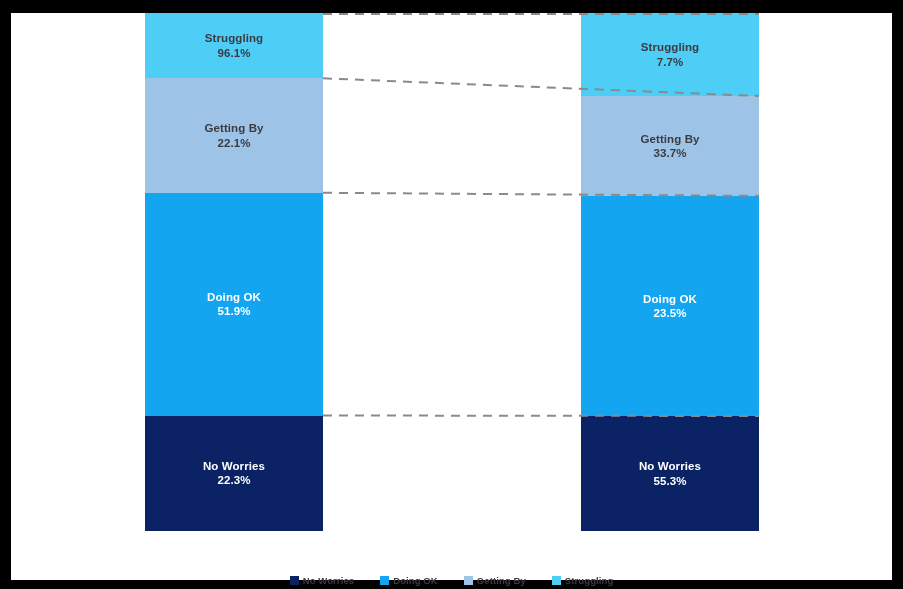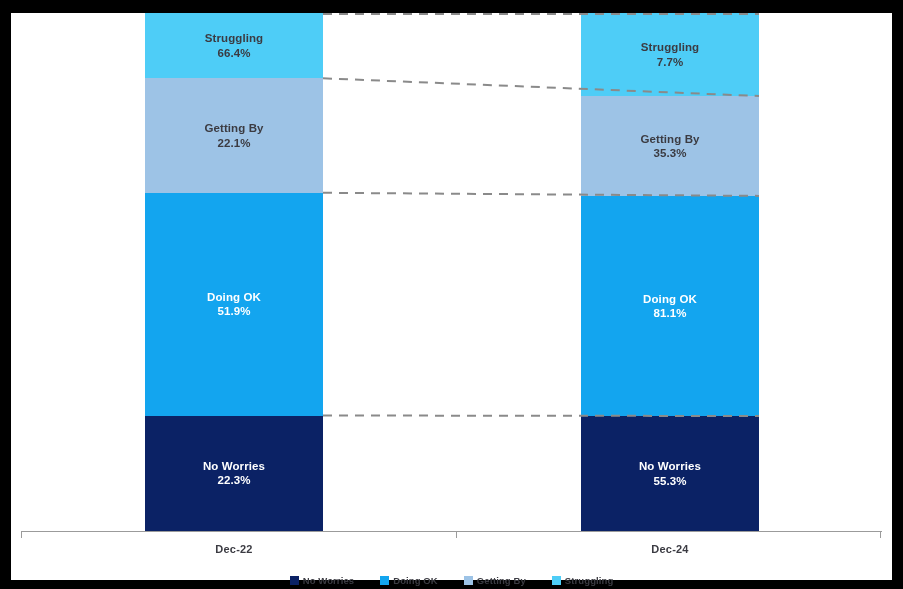--- a/index.html
+++ b/index.html
@@ -161,61 +161,53 @@
       <div class="segment light-text" style="bottom:115.5px; height:222.7px; background:#13a5ef;">
         <span class="seg-label">Doing OK</span>
         <span class="seg-value">51.9%</span>
       </div>
       <div class="segment dark-text" style="bottom:338.2px; height:114.5px; background:#9dc3e6;">
         <span class="seg-label">Getting By</span>
         <span class="seg-value">22.1%</span>
       </div>
       <div class="segment dark-text" style="bottom:452.7px; height:65.3px; background:#4ecdf7;">
         <span class="seg-label">Struggling</span>
-        <span class="seg-value">66.4%</span>
+        <span class="seg-value">96.1%</span>
       </div>
     </div>
 
     <div class="bar-column" id="bar-column-dec24">
       <div class="segment light-text" style="bottom:0; height:115.0px; background:#0b2265;">
         <span class="seg-label">No Worries</span>
         <span class="seg-value">55.3%</span>
       </div>
       <div class="segment light-text" style="bottom:115.0px; height:220.1px; background:#13a5ef;">
         <span class="seg-label">Doing OK</span>
-        <span class="seg-value">81.1%</span>
+        <span class="seg-value">23.5%</span>
       </div>
       <div class="segment dark-text" style="bottom:335.1px; height:99.9px; background:#9dc3e6;">
         <span class="seg-label">Getting By</span>
-        <span class="seg-value">35.3%</span>
+        <span class="seg-value">33.7%</span>
       </div>
       <div class="segment dark-text" style="bottom:435.0px; height:83.0px; background:#4ecdf7;">
         <span class="seg-label">Struggling</span>
         <span class="seg-value">7.7%</span>
       </div>
     </div>
 
     <svg id="connector-svg" viewBox="0 0 881 518" preserveAspectRatio="none">
       <g stroke="#8a8a8a" stroke-width="2" stroke-dasharray="9 7" fill="none">
         <line x1="312" y1="1" x2="748" y2="1"></line>
         <line x1="312" y1="65.3" x2="748" y2="83.0"></line>
         <line x1="312" y1="179.8" x2="748" y2="182.9"></line>
         <line x1="312" y1="402.5" x2="748" y2="403.0"></line>
       </g>
     </svg>
   </div>
 
-  <div id="axis-area">
-    <div id="axis-line"></div>
-    <div class="axis-tick" id="axis-tick-left"></div>
-    <div class="axis-tick" id="axis-tick-mid"></div>
-    <div class="axis-tick" id="axis-tick-right"></div>
-    <div class="axis-label" id="axis-label-dec22">Dec-22</div>
-    <div class="axis-label" id="axis-label-dec24">Dec-24</div>
-  </div>
 
   <div id="legend">
     <div class="legend-item">
       <span class="legend-swatch" style="background:#0b2265;"></span>
       <span class="legend-text">No Worries</span>
     </div>
     <div class="legend-item">
       <span class="legend-swatch" style="background:#13a5ef;"></span>
       <span class="legend-text">Doing OK</span>
     </div>

